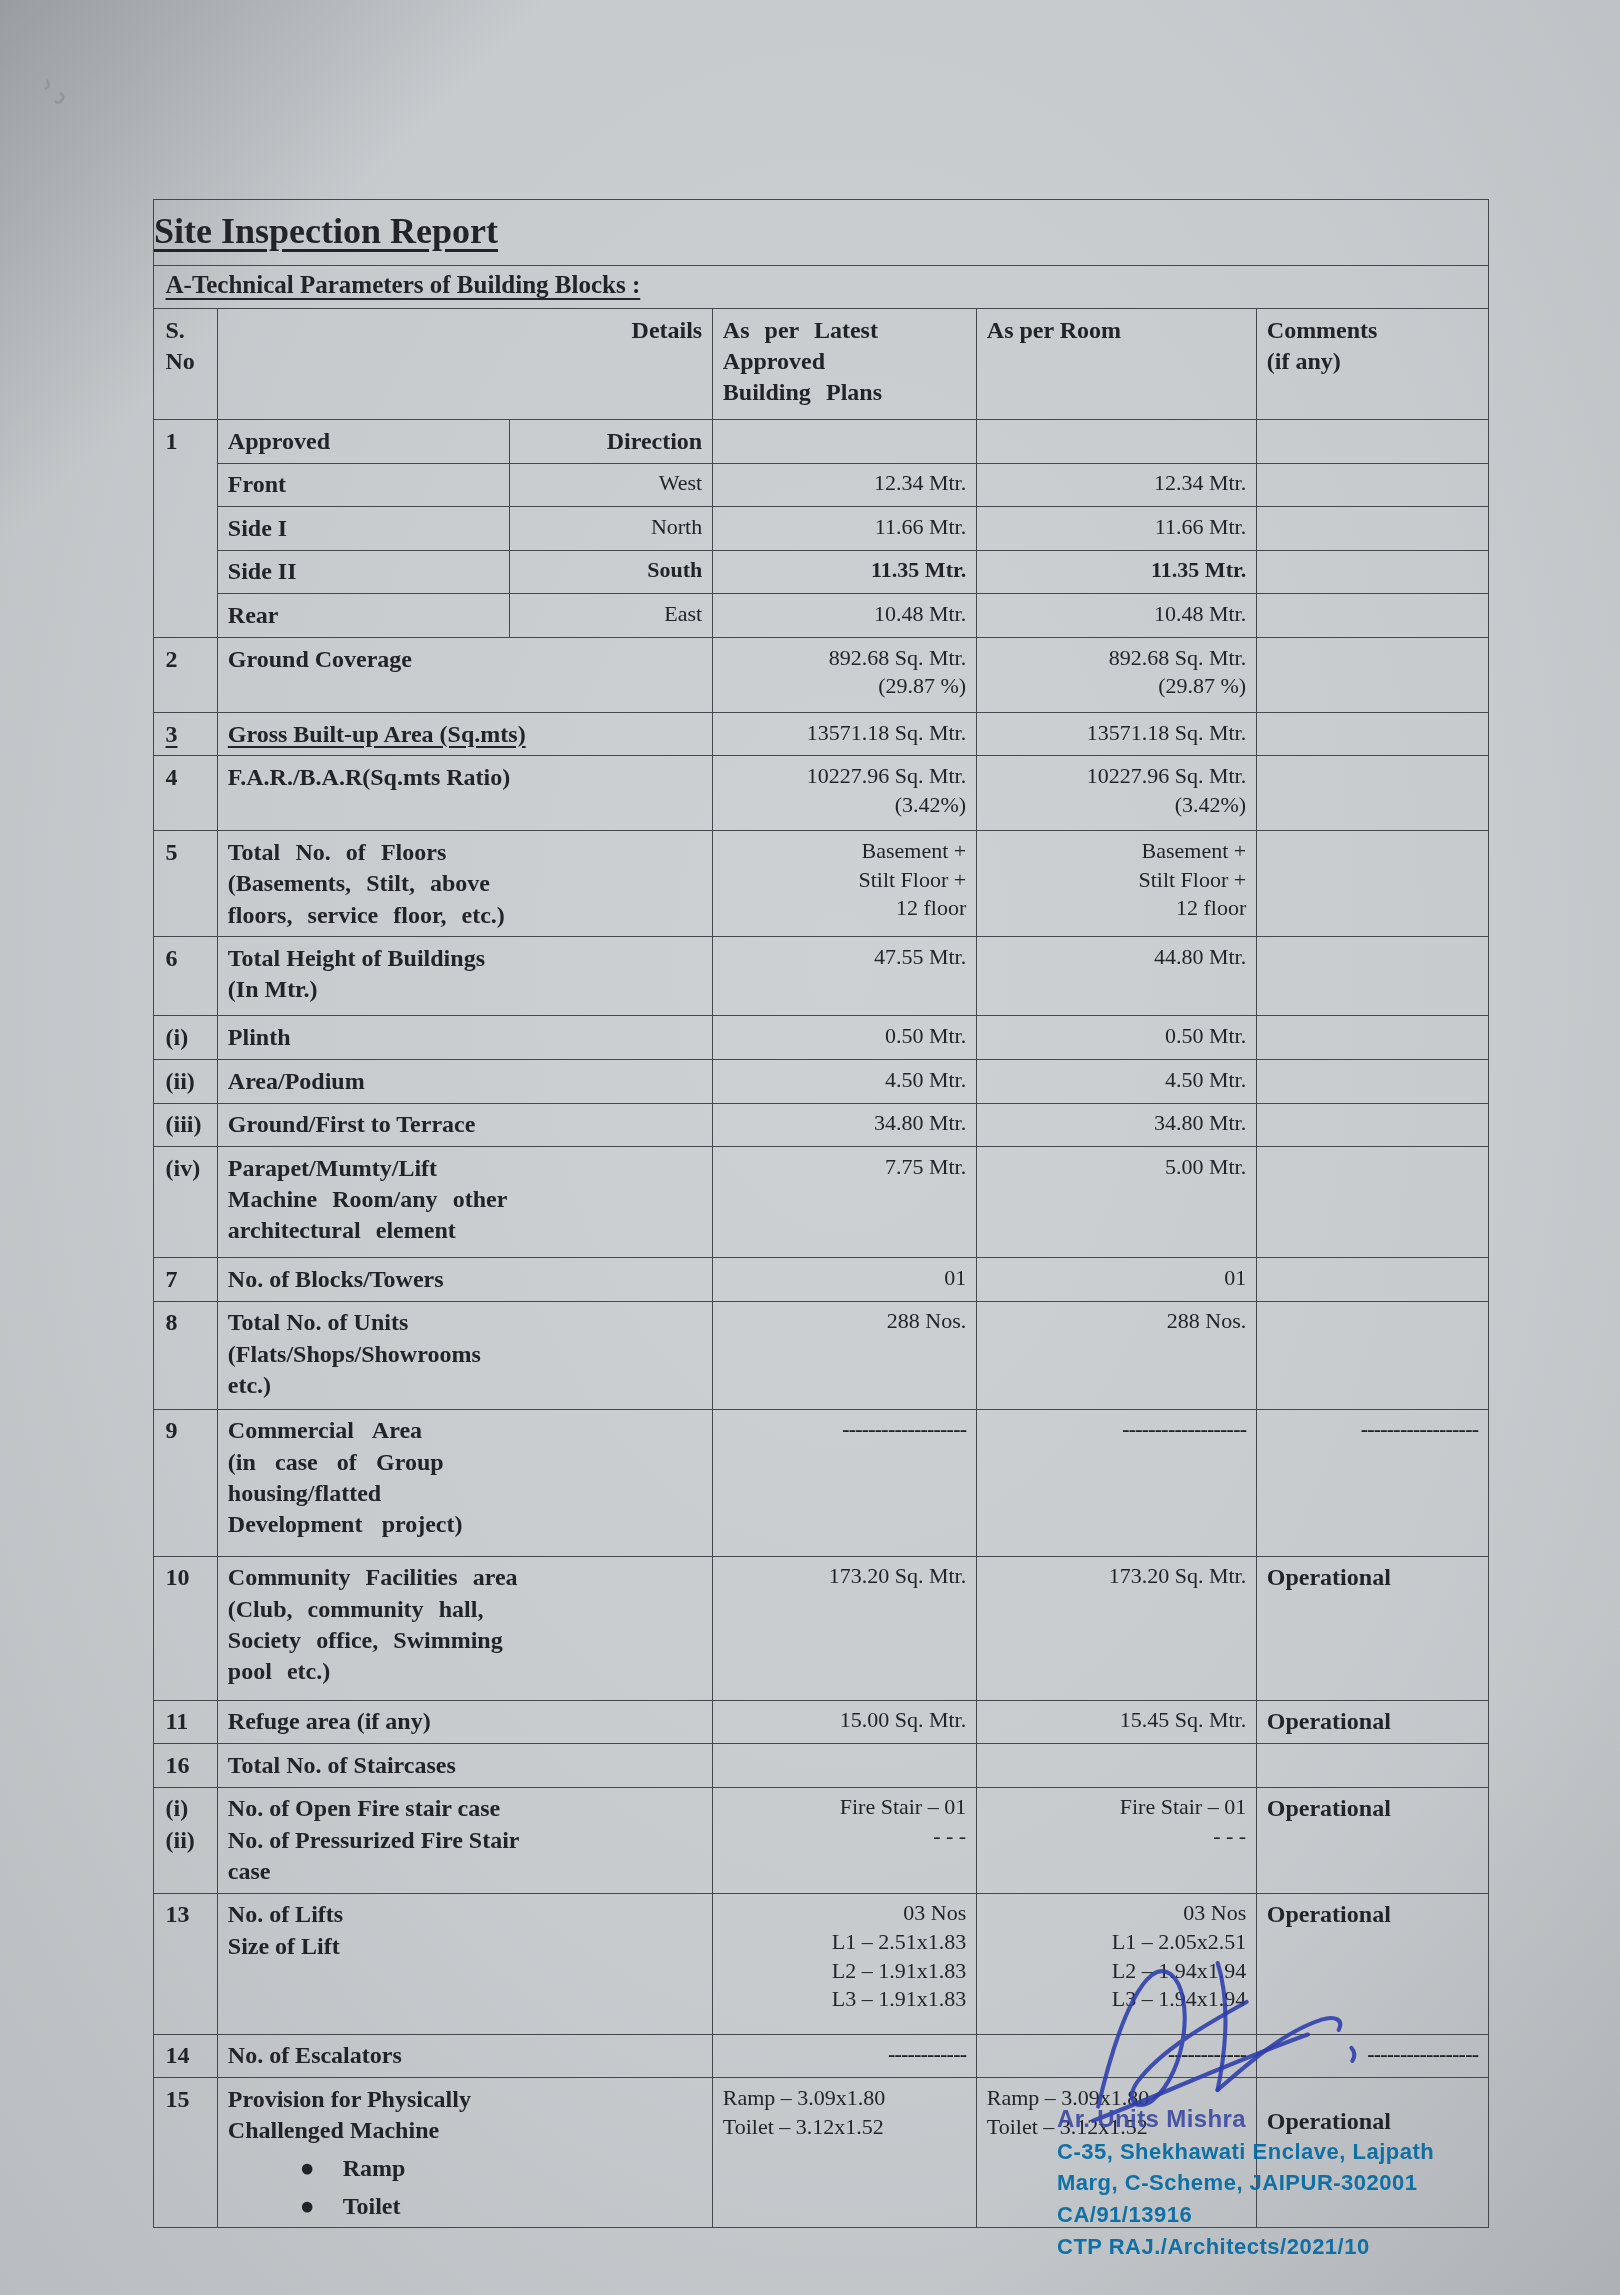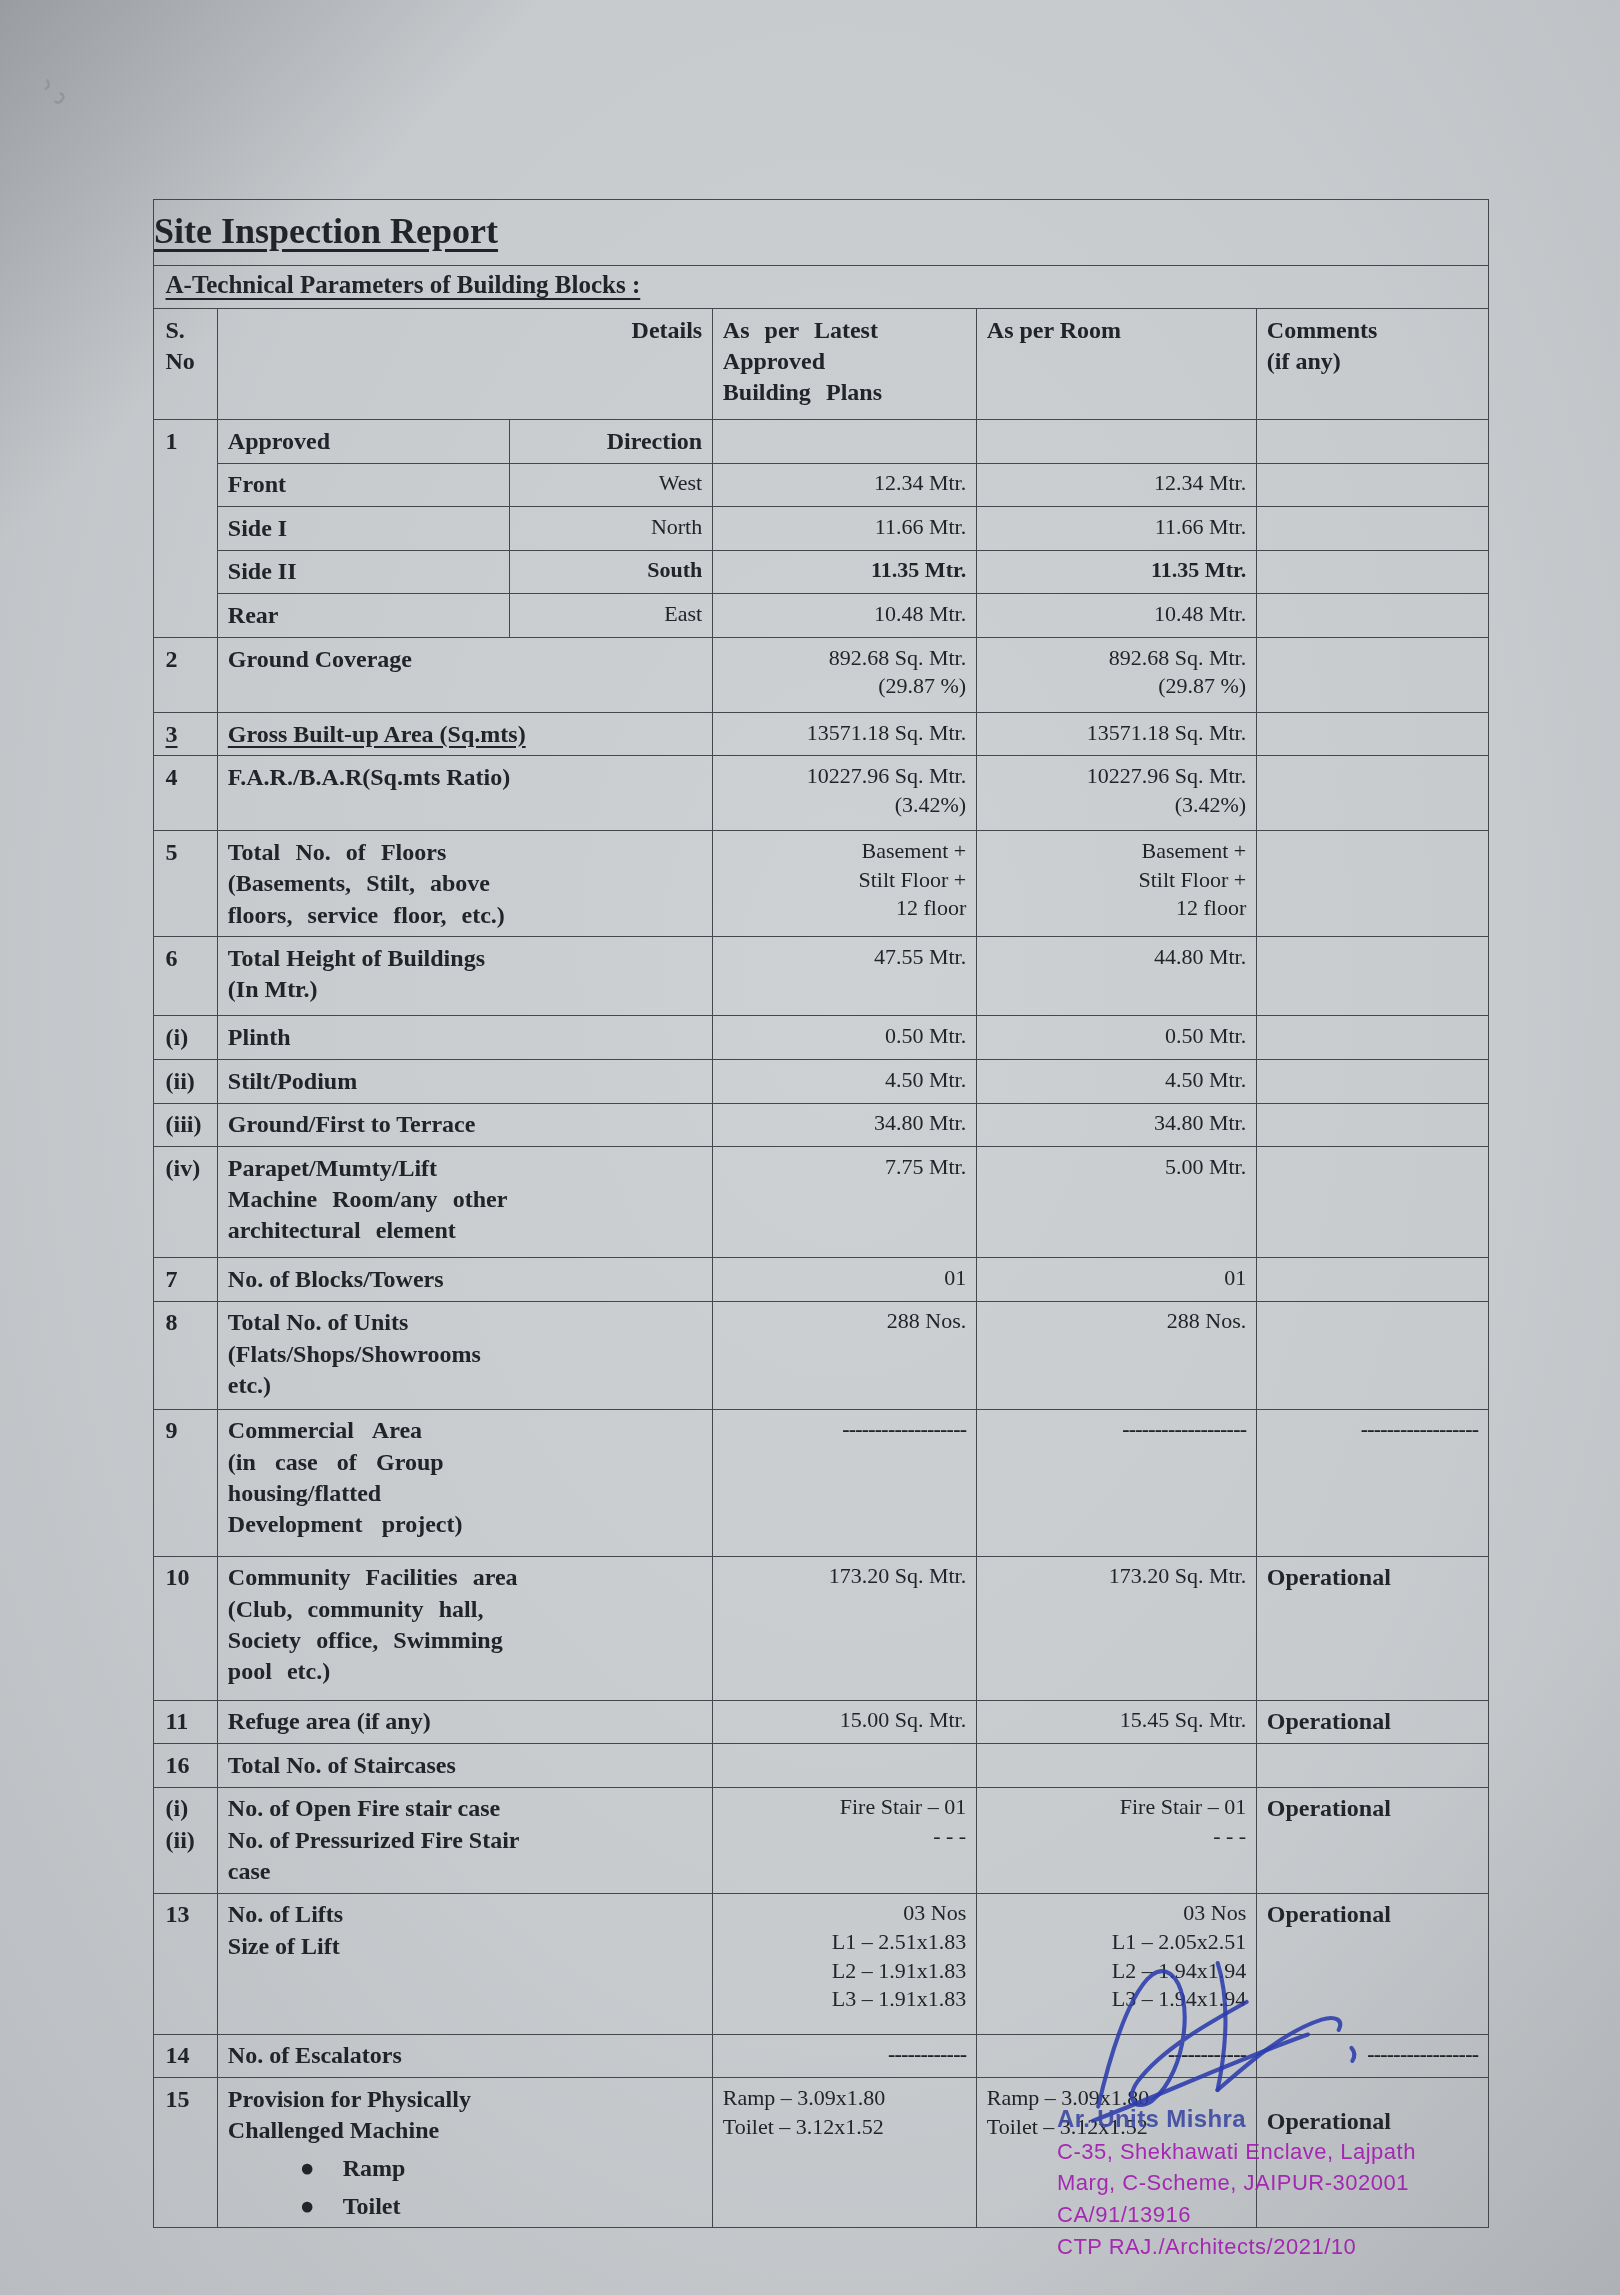--- a/index.html
+++ b/index.html
@@ -47,21 +47,21 @@
   .bullet-line{display:flex;align-items:baseline;padding-left:72px;margin-top:6.5px;}
   .bullet-dot{font-size:24.6px;margin-right:28px;line-height:1;}
   .bottom-val{display:flex;flex-direction:column;justify-content:flex-end;height:100%;}
   
   .stamp{
     position:absolute;left:1057px;top:2105px;width:458px;
     font-family:"Liberation Sans","DejaVu Sans",sans-serif;
     color:var(--stamp-blue);opacity:.92;
   }
   .stamp-name{font-size:24px;font-weight:700;letter-spacing:0.4px;}
-  .stamp-line{font-size:22px;font-weight:400;letter-spacing:0.5px;margin-top:5.7px;color:#a21caf;}
+  .stamp-line{font-size:22px;font-weight:700;letter-spacing:0.5px;margin-top:5.7px;color:#0369a1;}
   .sig-svg{position:absolute;left:1062px;top:1905px;transform:rotate(-4deg);}
   .sig-svg path{stroke:var(--sig-blue);stroke-width:5;fill:none;stroke-linecap:round;opacity:.88;}
   .pen-svg{position:absolute;left:36px;top:69px;}
   .pen-svg path{stroke:var(--pen-gray);stroke-width:3;fill:none;stroke-linecap:round;opacity:.8;}
 </style>
 </head>
 <body>
 
 <svg class="pen-svg" width="49" height="49" viewBox="0 0 60 60">
   <path d="M14 14 q4 8 -2 10 M30 30 q6 2 2 8 q-4 5 -8 2"></path>
@@ -192,21 +192,21 @@
 
   <tr style="height:38px">
     <td class="sno">(i)</td>
     <td colspan="2" class="b">Plinth</td>
     <td class="c val">0.50 Mtr.</td>
     <td class="c val">0.50 Mtr.</td>
     <td></td>
   </tr>
   <tr style="height:38px">
     <td class="sno">(ii)</td>
-    <td colspan="2" class="b">Stilt/Podium</td>
+    <td colspan="2" class="b">Area/Podium</td>
     <td class="c val">4.50 Mtr.</td>
     <td class="c val">4.50 Mtr.</td>
     <td></td>
   </tr>
   <tr style="height:38px">
     <td class="sno">(iii)</td>
     <td colspan="2" class="b">Ground/First to Terrace</td>
     <td class="c val">34.80 Mtr.</td>
     <td class="c val">34.80 Mtr.</td>
     <td></td>

